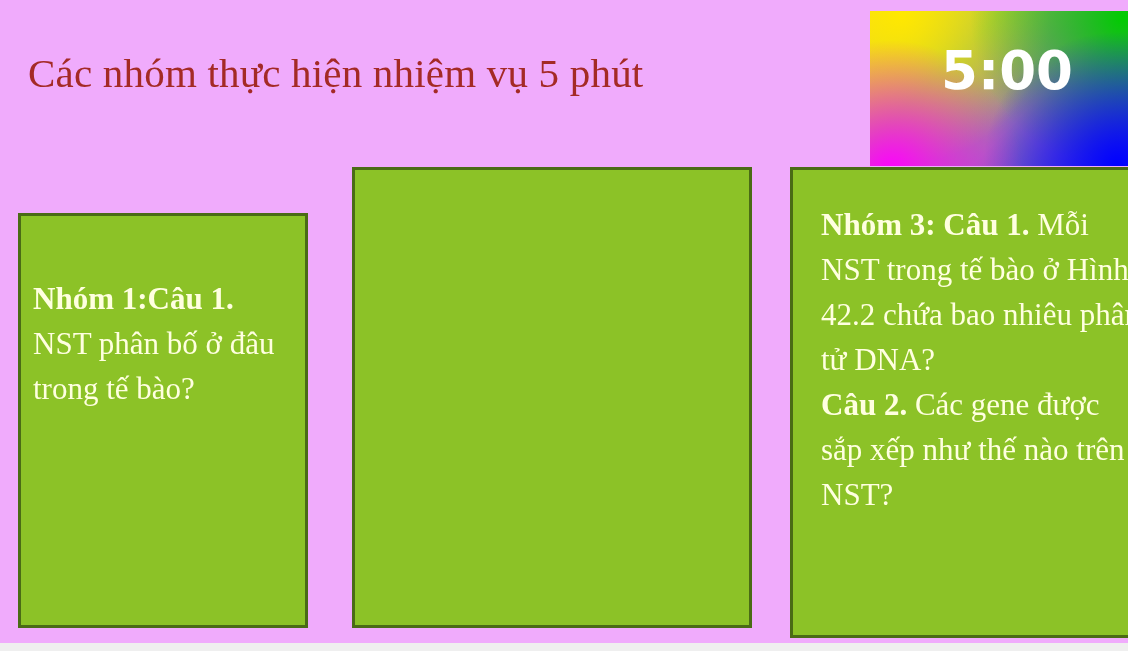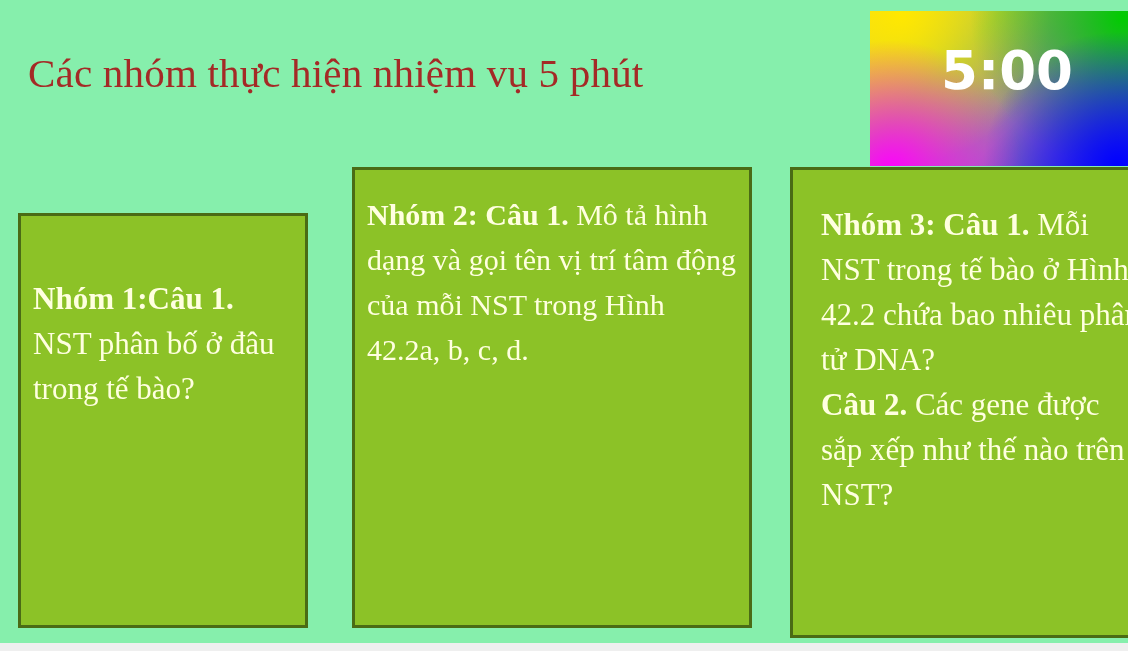--- a/index.html
+++ b/index.html
@@ -10,21 +10,21 @@
     width: 1128px;
     height: 651px;
     background: #efefef;
     font-family: "Liberation Serif", "DejaVu Serif", serif;
     overflow: hidden;
   }
   #slide {
     position: relative;
     width: 1128px;
     height: 643px;
-    background: #86efac;
+    background: #f0abfc;
     overflow: hidden;
   }
   #bottom-strip {
     position: absolute;
     left: 0;
     top: 643px;
     width: 1128px;
     height: 8px;
     background: #efefef;
   }
@@ -136,21 +136,20 @@
   <div id="timer">
     <div id="timer-value">5:00</div>
   </div>
 
   <div id="box-1" class="task-box">
     <p class="task-text"><b>Nhóm 1:Câu 1.</b><span> NST phân bố ở đâu trong tế bào?</span></p>
     <div class="spacer-line"></div>
   </div>
 
   <div id="box-2" class="task-box">
-    <p class="task-text"><b>Nhóm 2: Câu 1.</b><span> Mô tả hình dạng và gọi tên vị trí tâm động của mỗi NST trong Hình 42.2a, b, c, d.</span></p>
   </div>
 
   <div id="box-3" class="task-box">
     <p class="task-text"><b>Nhóm 3: Câu 1.</b><span> Mỗi NST trong tế bào ở Hình 42.2 chứa bao nhiêu phân tử DNA?</span></p>
     <p class="task-text"><b>Câu 2.</b><span> Các gene được sắp xếp như thế nào trên NST?</span></p>
   </div>
 
 </div>
 <div id="bottom-strip"></div>
 

